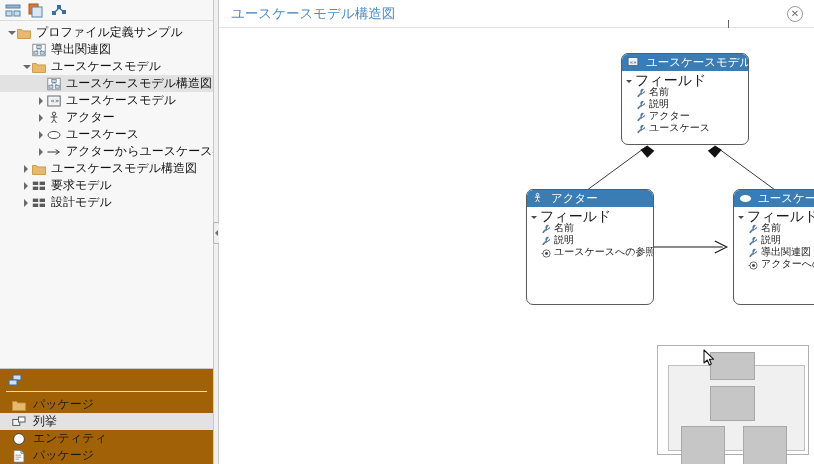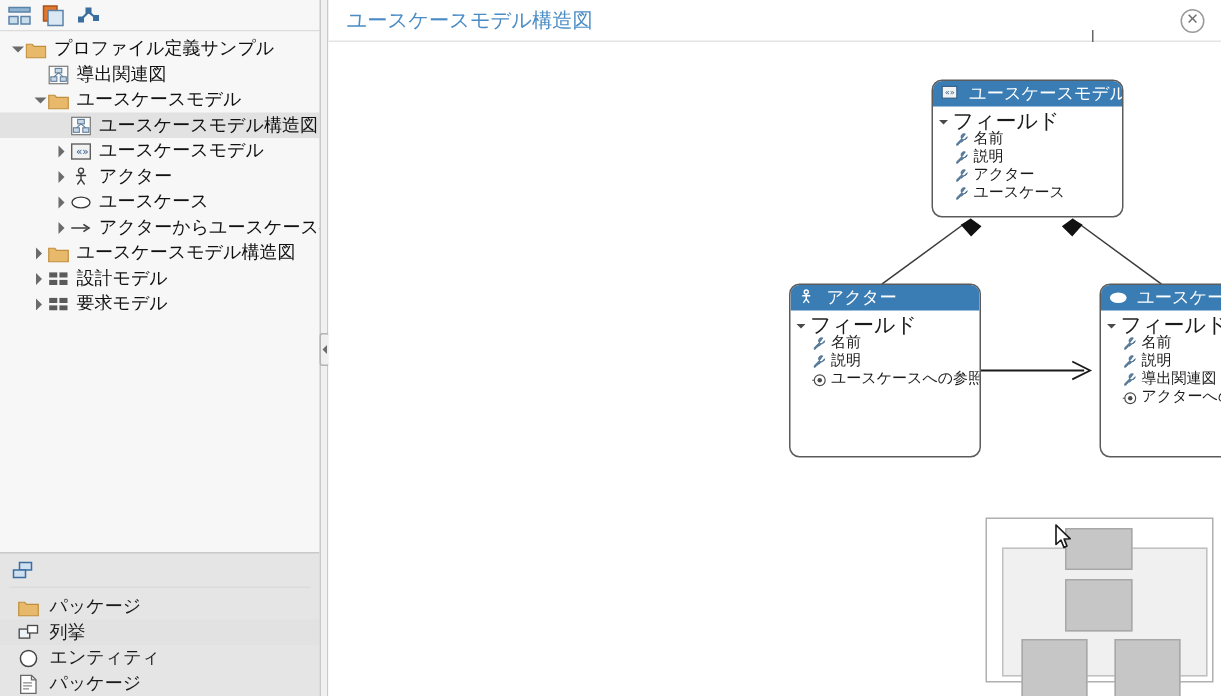--- a/index.html
+++ b/index.html
@@ -59,21 +59,21 @@
     border-top:4px solid transparent; border-bottom:4px solid transparent;
     border-left:4px solid #6b6b6b;
   }
   .ticon { width: 16px; height: 14px; flex: 0 0 16px; margin-right: 3px; position: relative; }
   .tlabel { color: #111; }
 
   
   .ticon svg { display:block; }
   #spacer { flex: 1 1 auto; background: #f7f7f7; }
 
-  #palette-wrap { border-top: 1px solid #c9c9c9; background: #e5e5e5; }
+  #palette-wrap { border-top: 1px solid #c9c9c9; background: #a16207; }
   #palette-toolbar { height: 22px; display:flex; align-items:center; padding-left:7px; }
   #palette-sep { height:1px; background:#dcdcdc; margin:0 6px; }
   #palette-list { padding-top: 4px; }
   .prow {
     height: 17px; display: flex; align-items: center;
     padding-left: 12px; white-space: nowrap; line-height:17px;
   }
   .prow.selected { background: #e2e2e2; }
   .picon { width:16px; height:14px; flex:0 0 16px; margin-right:5px; position:relative; }
 
@@ -283,34 +283,34 @@
           <span style="width:21px;flex:0 0 21px"></span>
           <span class="twist closed"></span>
           <span class="ticon">
             <svg width="14" height="14" viewBox="0 0 14 14">
               <rect x="0.8" y="2.6" width="5.4" height="3.4" fill="#5a5a5a"></rect>
               <rect x="7.6" y="2.6" width="5.4" height="3.4" fill="#5a5a5a"></rect>
               <rect x="0.8" y="7.6" width="5.4" height="3.4" fill="#5a5a5a"></rect>
               <rect x="7.6" y="7.6" width="5.4" height="3.4" fill="#5a5a5a"></rect>
             </svg>
           </span>
-          <span class="tlabel">設計モデル</span>
+          <span class="tlabel">要求モデル</span>
         </div>
         <div class="trow">
           <span style="width:21px;flex:0 0 21px"></span>
           <span class="twist closed"></span>
           <span class="ticon">
             <svg width="14" height="14" viewBox="0 0 14 14">
               <rect x="0.8" y="2.6" width="5.4" height="3.4" fill="#5a5a5a"></rect>
               <rect x="7.6" y="2.6" width="5.4" height="3.4" fill="#5a5a5a"></rect>
               <rect x="0.8" y="7.6" width="5.4" height="3.4" fill="#5a5a5a"></rect>
               <rect x="7.6" y="7.6" width="5.4" height="3.4" fill="#5a5a5a"></rect>
             </svg>
           </span>
-          <span class="tlabel">要求モデル</span>
+          <span class="tlabel">設計モデル</span>
         </div>
       </div>
 
     <div id="spacer"></div>
 
     <div id="palette-wrap">
       <div id="palette-toolbar">
         <span class="tb-ico">
           <svg width="16" height="15" viewBox="0 0 16 15">
             <rect x="6" y="2" width="8" height="5" fill="#cfe0f0" stroke="#3a6da0"></rect>

